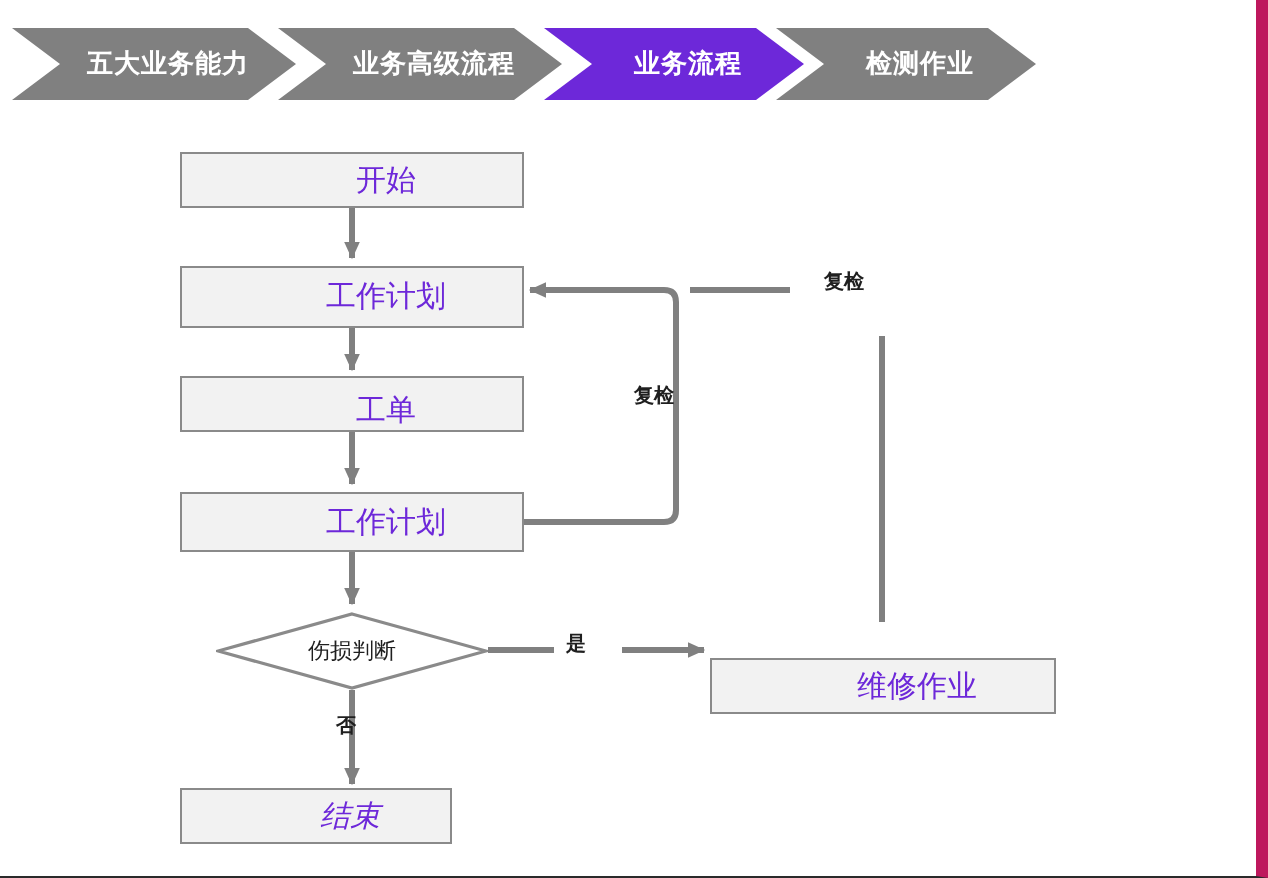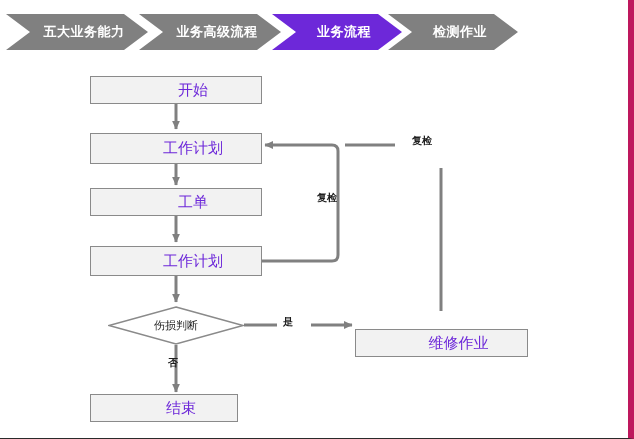--- a/index.html
+++ b/index.html
@@ -152,40 +152,40 @@
     </svg>
 
     <div class="node" style="left:90px; top:76px; width:172px; height:28px;">
       <span>开始</span>
     </div>
 
     <div class="node" style="left:90px; top:133px; width:172px; height:31px;">
       <span>工作计划</span>
     </div>
 
-    <div class="node" style="left:90px; top:188px; width:172px; height:28px;">
+    <div class="node" style="left:90px; top:188px; width:172px; height:28px;align-items:flex-end;">
       <span>工单</span>
     </div>
 
     <div class="node" style="left:90px; top:246px; width:172px; height:30px;">
       <span>工作计划</span>
     </div>
 
     <div class="diamond-wrap" style="left:108px; top:306px; width:136px; height:39px;">
       <svg width="136" height="39" style="position:absolute; left:0; top:0;">
         <polygon points="68,1 135,19.5 68,38 1,19.5" fill="#ffffff" stroke="#8a8a8a" stroke-width="1.6"></polygon>
       </svg>
       <span class="dlabel">伤损判断</span>
     </div>
 
     <div class="node" style="left:355px; top:329px; width:173px; height:28px;justify-content:center;">
       <span>维修作业</span>
     </div>
 
-    <div class="node" style="left:90px; top:394px; width:148px; height:28px;">
+    <div class="node" style="left:90px; top:394px; width:136px; height:28px;font-style:italic;">
       <span>结束</span>
     </div>
 
     <div class="edge-label" style="left:317px; top:191px;">复检</div>
 
     <div class="edge-label" style="left:412px; top:134px;">复检</div>
 
     <div class="edge-label" style="left:283px; top:315px;">是</div>
 
     <div class="edge-label" style="left:168px; top:356px;">否</div>

